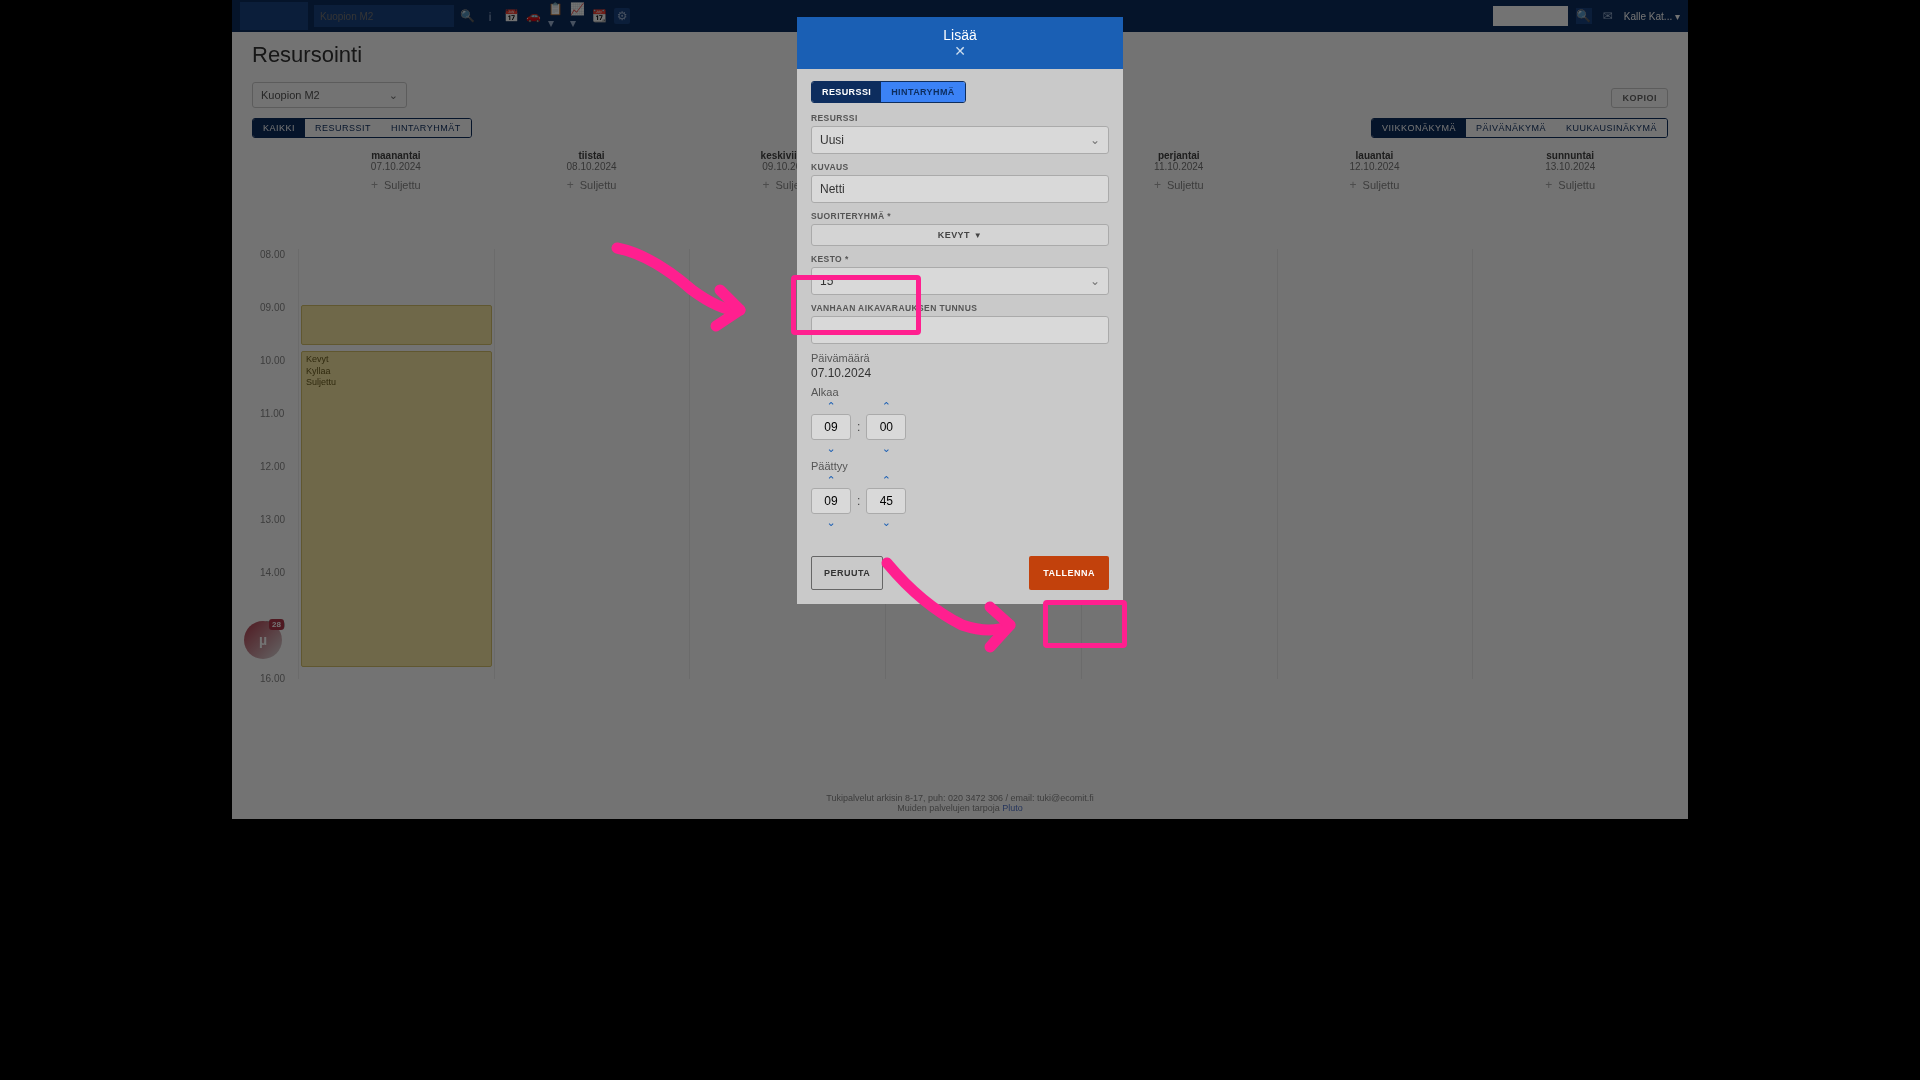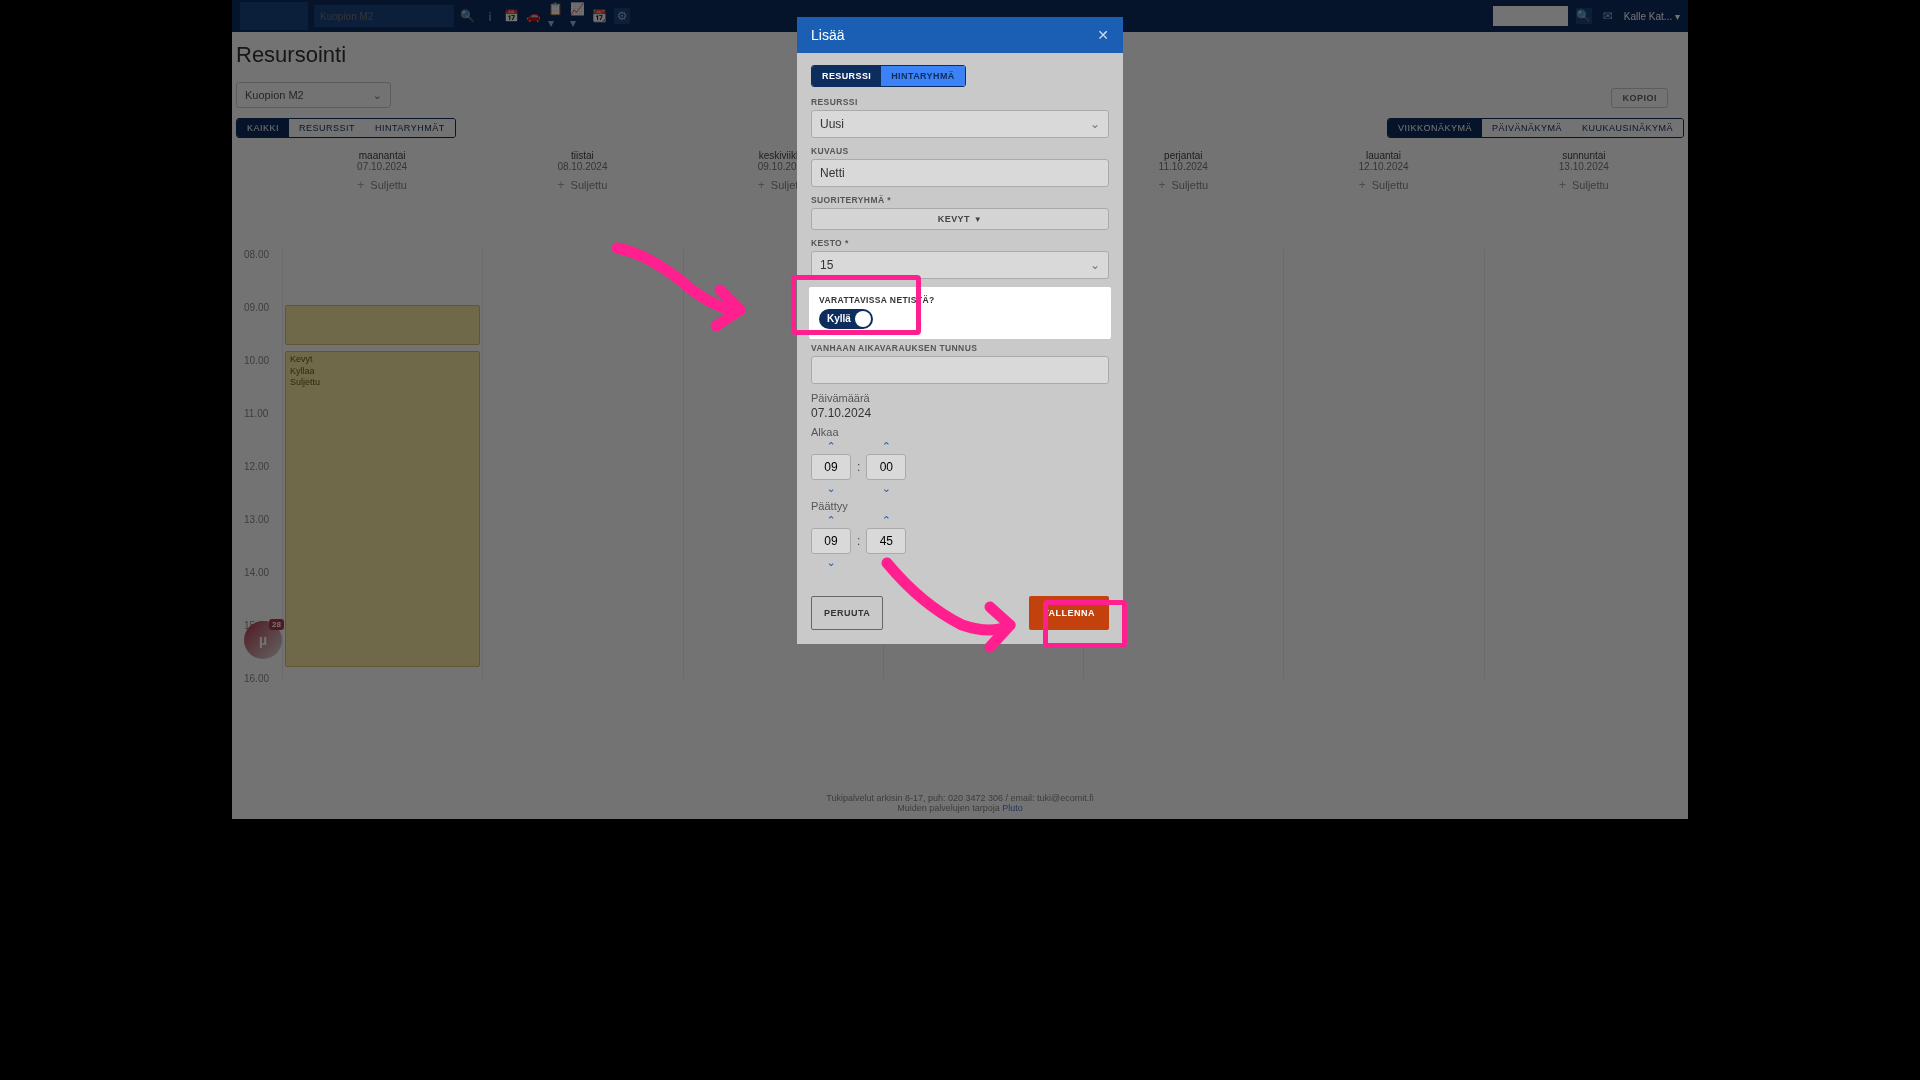--- a/index.html
+++ b/index.html
@@ -9,34 +9,34 @@
 
 .app { width: 100%; height: 100%; background: #fff; position: relative; }
 .navbar { height: 32px; background: #0d2d5e; display: flex; align-items: center; padding: 0 8px; gap: 6px; }
 .nav-logo { width: 68px; height: 28px; background: #1a4380; }
 .nav-search { width: 140px; height: 22px; background: #1a4380; border: none; color: #ccc; padding: 0 6px; font-size: 10px; }
 .nav-icon { width: 16px; height: 16px; color: #9db4d4; font-size: 12px; display: flex; align-items: center; justify-content: center; cursor: pointer; }
 .nav-right { margin-left: auto; display: flex; align-items: center; gap: 8px; }
 .nav-input2 { width: 75px; height: 20px; background: #fff; border: none; font-size: 10px; }
 .nav-user { color: #fff; font-size: 10px; }
 
-.content { padding: 10px 4px; position: relative; }
+.content { padding: 10px 20px; position: relative; }
 .page-title { font-size: 22px; color: #333; font-weight: 400; margin-bottom: 14px; }
 .loc-select { width: 155px; height: 26px; border: 1px solid #ccc; border-radius: 3px; padding: 0 8px; font-size: 11px; color: #555; display: flex; align-items: center; justify-content: space-between; margin-bottom: 10px; }
 
 .filter-row { display: flex; justify-content: space-between; align-items: center; margin-bottom: 8px; }
 .btn-group { display: inline-flex; border: 1px solid #0d2d5e; border-radius: 3px; overflow: hidden; }
 .btn-group .tab { padding: 4px 10px; font-size: 9px; font-weight: 400; letter-spacing: 0.5px; cursor: pointer; background: #fff; color: #0d2d5e; }
 .btn-group .tab.active { background: #0d2d5e; color: #fff; }
 .btn-outline { border: 1px solid #ccc; padding: 4px 10px; font-size: 9px; font-weight: 700; letter-spacing: 0.5px; color: #666; border-radius: 3px; cursor: pointer; }
 
 .cal-head { display: flex; }
 .time-col { width: 46px; }
 .day-col { flex: 1; text-align: center; padding: 4px 0; }
-.day-name { font-size: 10px; font-weight: 400; color: #444; }
+.day-name { font-size: 10px; font-weight: 700; color: #444; }
 .day-date { font-size: 10px; color: #777; }
 .day-status { font-size: 11px; color: #888; padding: 6px 0; display: flex; align-items: center; justify-content: center; gap: 6px; }
 .plus { color: #aaa; font-size: 12px; }
 
 .cal-body { display: flex; height: 430px; position: relative; margin-top: 47px; }
 .time-labels { width: 46px; }
 .time-label { height: 53px; font-size: 10px; color: #888; padding-left: 8px; }
 .slots { flex: 1; display: flex; position: relative; }
 .slot-col { flex: 1; border-left: 1px solid #eee; position: relative; }
 .slot-block { position: absolute; left: 2px; right: 2px; background: #f5e6a3; border: 1px solid #d4c26a; border-radius: 2px; font-size: 9px; color: #6b5d1f; padding: 2px 4px; line-height: 1.3; }
@@ -45,21 +45,21 @@
 .footer a { color: #5577cc; }
 
 .badge-float { position: absolute; left: 12px; bottom: 30px; width: 38px; height: 38px; border-radius: 50%; background: linear-gradient(135deg,#b0394a,#ddd); display:flex;align-items:center;justify-content:center;font-size:14px;font-weight:700;color:#fff; }
 .badge-float .num { position: absolute; top: -2px; right: -2px; background: #b0394a; font-size: 8px; padding: 1px 3px; border-radius: 3px; }
 
 
 .overlay { position: absolute; inset: 0; background: rgba(0,0,0,0.55); }
 
 
 .modal { position: absolute; left: 565px; top: 17px; width: 326px; background: #c9c9c9; border-radius: 2px 2px 0 0; overflow: visible; }
-.modal-head { background: #1a5fb4; color: #fff; padding: 10px 14px; font-size: 14px; display: flex; justify-content: space-between; align-items: center; }
+.modal-head { background: #1a5fb4; color: #fff; padding: 10px 14px; font-size: 14px; display: flex; justify-content: space-between; align-items: center; flex-direction: column; }
 .modal-close { cursor: pointer; font-size: 14px; color: #cde; }
 .modal-body { padding: 12px 14px; background: #c9c9c9; }
 
 .m-tabs { display: inline-flex; border: 1px solid #0d2d5e; border-radius: 3px; overflow: hidden; margin-bottom: 10px; }
 .m-tabs .mt { padding: 5px 10px; font-size: 9px; font-weight: 700; letter-spacing: 0.4px; cursor: pointer; }
 .m-tabs .mt.active { background: #0d2d5e; color: #fff; }
 .m-tabs .mt:not(.active) { background: #3b82f6; color: #0d2d5e; }
 
 .fld-label { font-size: 8.5px; font-weight: 700; letter-spacing: 0.4px; color: #555; margin-bottom: 3px; text-transform: uppercase; }
 .fld-input, .fld-select { width: 100%; height: 28px; background: #d9d9d9; border: 1px solid #aaa; border-radius: 3px; padding: 0 8px; font-size: 12px; color: #333; margin-bottom: 8px; display: flex; align-items: center; justify-content: space-between; }
@@ -266,27 +266,20 @@
           <span>KEVYT</span>
           <span class="caret">▼</span>
         </div>
 
     <div class="fld-label">KESTO *</div>
     <div class="fld-select">
           <span>15</span>
           <span class="chev">⌄</span>
         </div>
 
-    <div class="toggle-wrap">
-      <div class="fld-label" style="color:#333;">VARATTAVISSA NETISTÄ?</div>
-      <div class="toggle">
-        <span class="toggle-text">Kyllä</span>
-        <span class="toggle-knob"></span>
-      </div>
-    </div>
 
     <div class="fld-label" style="margin-top:2px;">VANHAAN AIKAVARAUKSEN TUNNUS</div>
     <input class="fld-input" style="">
 
     <div class="plain-label">Päivämäärä</div>
     <div class="plain-value">07.10.2024</div>
 
     <div class="plain-label">Alkaa</div>
     <div class="time-pick">
       <div class="tp-col">

